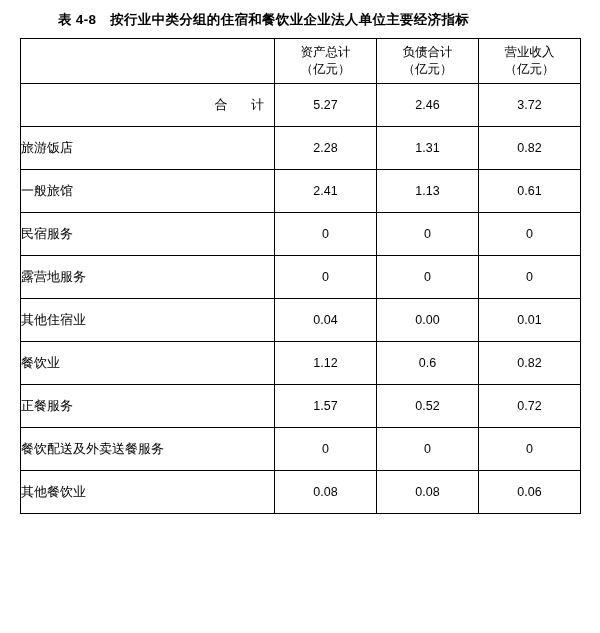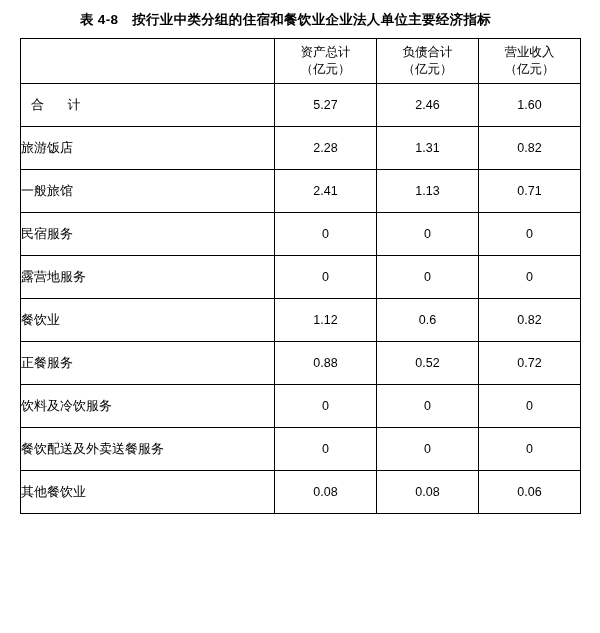--- a/index.html
+++ b/index.html
@@ -17,21 +17,21 @@
   }
   .page {
     width: 600px;
     height: 633px;
     box-sizing: border-box;
     padding: 0;
   }
   .table-title {
     font-size: 13.5px;
     font-weight: bold;
-    padding: 11px 0 9px 80px;
+    padding: 11px 0 9px 58px;
     letter-spacing: 0.3px;
     white-space: nowrap;
   }
   .table-title .tnum {
     margin-right: 14px;
   }
   table.main {
     border-collapse: collapse;
     table-layout: fixed;
     margin-left: 20px;
@@ -61,21 +61,21 @@
   .row-cell-label {
     height: 42px;
     padding-left: 12px;
     font-size: 13px;
   }
   .lvl-0 {
     font-weight: bold;
     padding-left: 8px;
   }
   .lvl-total {
-    text-align: left;
+    text-align: right;
     font-weight: bold;
     letter-spacing: 10px;
     padding-left: 0;
     text-indent: 10px;
   }
   .lvl-1 {
     padding-left: 36px;
   }
   .row-cell-val {
     height: 42px;
@@ -116,63 +116,63 @@
           <span class="l1">营业收入</span>
           <span class="l2">（亿元）</span>
         </th>
       </tr>
     </thead>
     <tbody>
       <tr>
         <td class="row-cell-label lvl-total">合  计</td>
         <td class="row-cell-val bold">5.27</td>
         <td class="row-cell-val bold">2.46</td>
-        <td class="row-cell-val bold">1.60</td>
+        <td class="row-cell-val bold">3.72</td>
       </tr>
       <tr>
         <td class="row-cell-label lvl-1">旅游饭店</td>
         <td class="row-cell-val">2.28</td>
         <td class="row-cell-val">1.31</td>
         <td class="row-cell-val">0.82</td>
       </tr>
       <tr>
         <td class="row-cell-label lvl-1">一般旅馆</td>
         <td class="row-cell-val">2.41</td>
         <td class="row-cell-val">1.13</td>
-        <td class="row-cell-val">0.71</td>
+        <td class="row-cell-val">0.61</td>
       </tr>
       <tr>
         <td class="row-cell-label lvl-1">民宿服务</td>
         <td class="row-cell-val">0</td>
         <td class="row-cell-val">0</td>
         <td class="row-cell-val">0</td>
       </tr>
       <tr>
         <td class="row-cell-label lvl-1">露营地服务</td>
         <td class="row-cell-val">0</td>
         <td class="row-cell-val">0</td>
         <td class="row-cell-val">0</td>
       </tr>
       <tr>
+        <td class="row-cell-label lvl-1">其他住宿业</td>
+        <td class="row-cell-val">0.04</td>
+        <td class="row-cell-val">0.00</td>
+        <td class="row-cell-val">0.01</td>
+      </tr>
+      <tr>
         <td class="row-cell-label lvl-0">餐饮业</td>
         <td class="row-cell-val bold">1.12</td>
         <td class="row-cell-val bold">0.6</td>
         <td class="row-cell-val bold">0.82</td>
       </tr>
       <tr>
         <td class="row-cell-label lvl-1">正餐服务</td>
-        <td class="row-cell-val">0.88</td>
+        <td class="row-cell-val">1.57</td>
         <td class="row-cell-val">0.52</td>
         <td class="row-cell-val">0.72</td>
-      </tr>
-      <tr>
-        <td class="row-cell-label lvl-1">饮料及冷饮服务</td>
-        <td class="row-cell-val">0</td>
-        <td class="row-cell-val">0</td>
-        <td class="row-cell-val">0</td>
       </tr>
       <tr>
         <td class="row-cell-label lvl-1">餐饮配送及外卖送餐服务</td>
         <td class="row-cell-val">0</td>
         <td class="row-cell-val">0</td>
         <td class="row-cell-val">0</td>
       </tr>
       <tr>
         <td class="row-cell-label lvl-1">其他餐饮业</td>
         <td class="row-cell-val">0.08</td>

